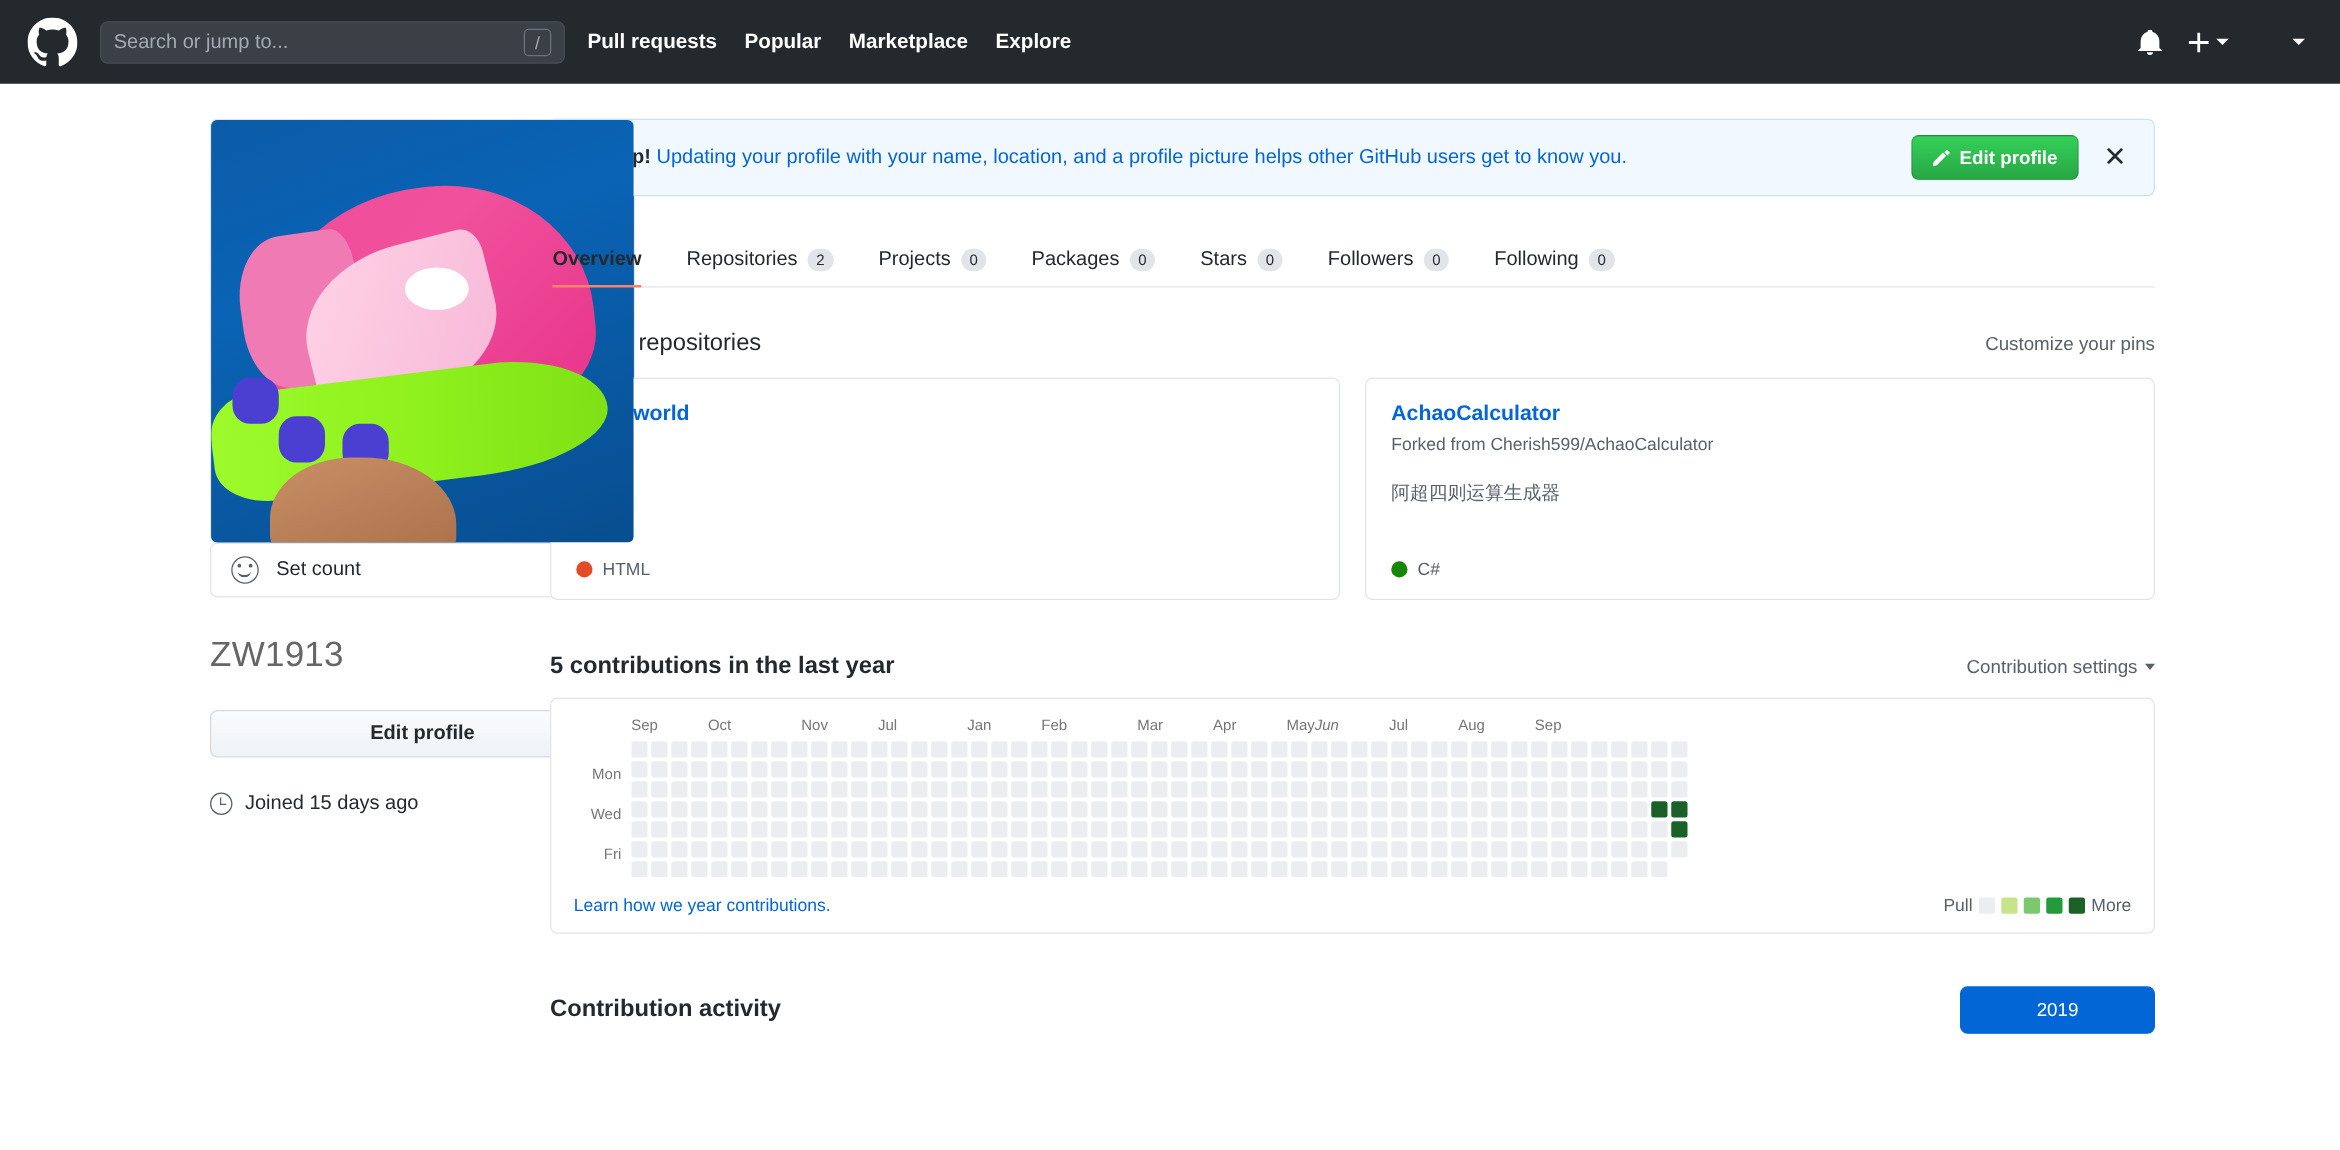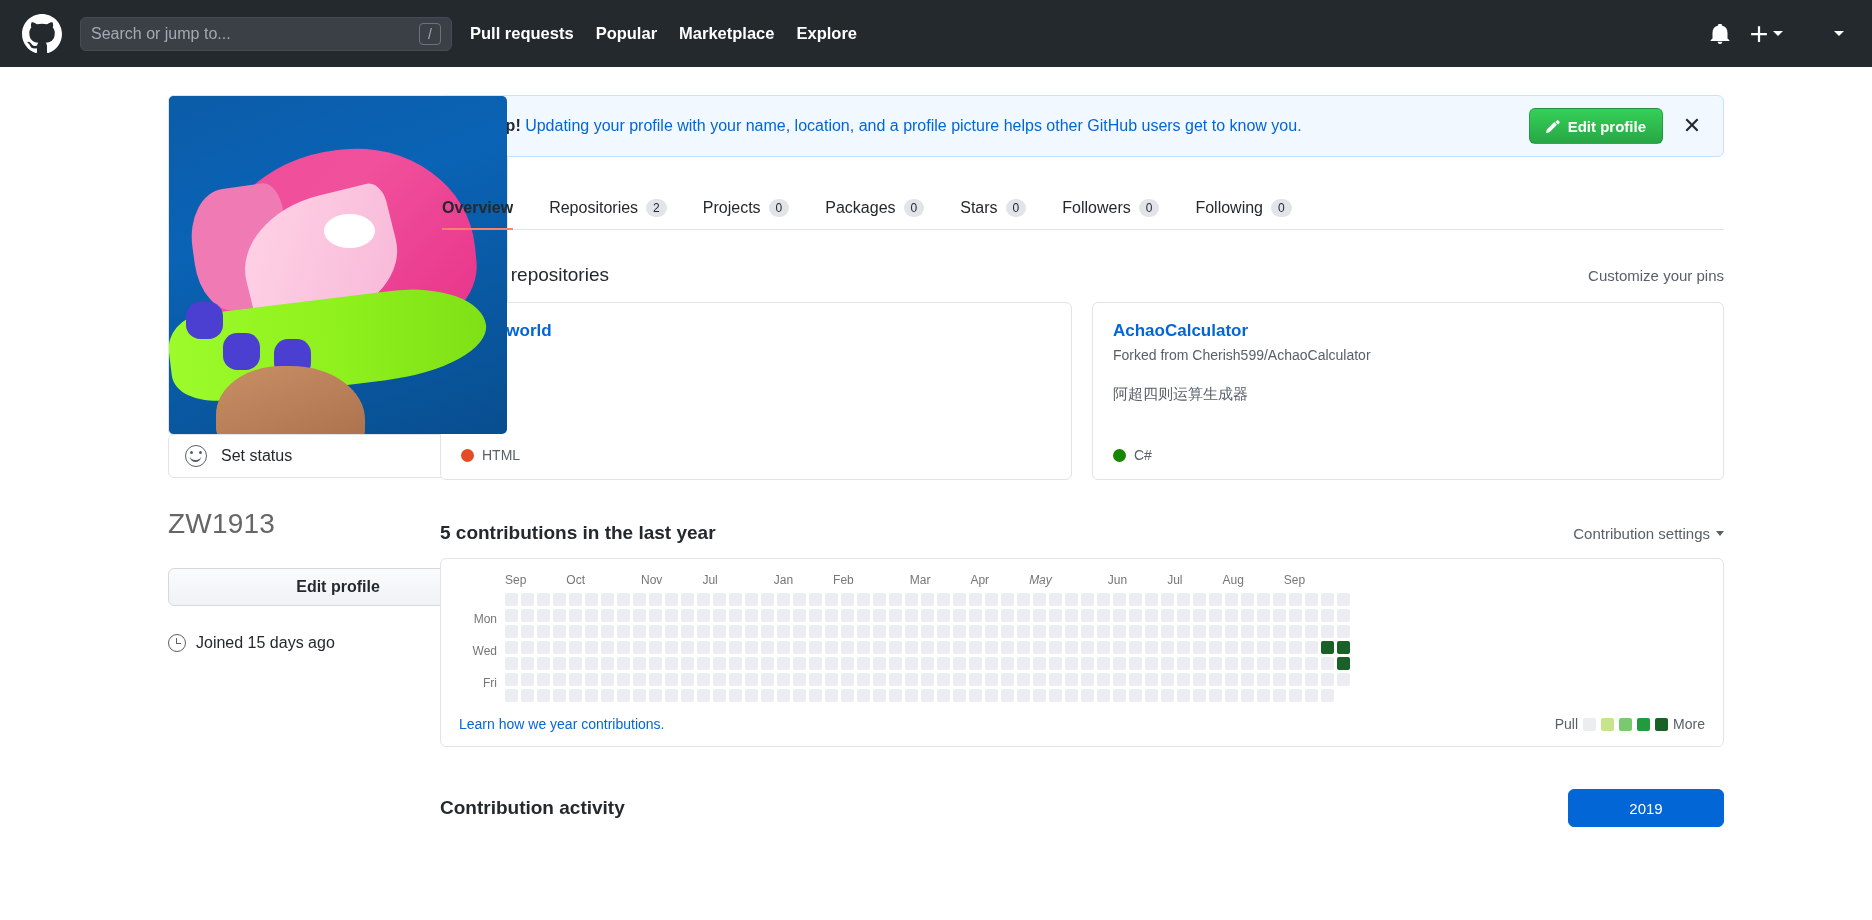--- a/index.html
+++ b/index.html
@@ -477,21 +477,21 @@
         <div class="star s2"></div>
         <div class="star s3"></div>
         <div class="hand"></div>
       </div>
     </div>
 
     <div class="status-box">
       <span class="emoji-circle">
         <span class="emoji-mouth"></span>
       </span>
-      <span class="status-label">Set status</span>
+      <span class="status-label">Set count</span>
     </div>
 
     <h1 class="username">ZW1913</h1>
 
     <button class="edit-profile-btn">Edit profile</button>
 
     <div class="joined">
       <span class="clock-icon"></span>
       <span>Joined 15 days ago</span>
     </div>
@@ -588,22 +588,22 @@
         <div class="graph-right">
           <div class="months" id="months">
               <span style="margin-left: 0px;">Sep</span>
               <span style="margin-left: 40px;">Oct</span>
               <span style="margin-left: 56px;">Nov</span>
               <span style="margin-left: 40px;">Jul</span>
               <span style="margin-left: 56px;">Jan</span>
               <span style="margin-left: 40px;">Feb</span>
               <span style="margin-left: 56px;">Mar</span>
               <span style="margin-left: 40px;">Apr</span>
-              <span style="margin-left: 40px; font-style: italic;">May</span>
-              <span style="margin-left: 56px;">Jun</span>
+              <span style="margin-left: 40px;">May</span>
+              <span style=" font-style: italic;">Jun</span>
               <span style="margin-left: 40px;">Jul</span>
               <span style="margin-left: 40px;">Aug</span>
               <span style="margin-left: 40px;">Sep</span>
             </div>
           <div class="grid" id="grid">
               <div class="wk">
                 <div class="cell" style="background: rgb(235, 237, 240);"></div>
                 <div class="cell" style="background: rgb(235, 237, 240);"></div>
                 <div class="cell" style="background: rgb(235, 237, 240);"></div>
                 <div class="cell" style="background: rgb(235, 237, 240);"></div>

